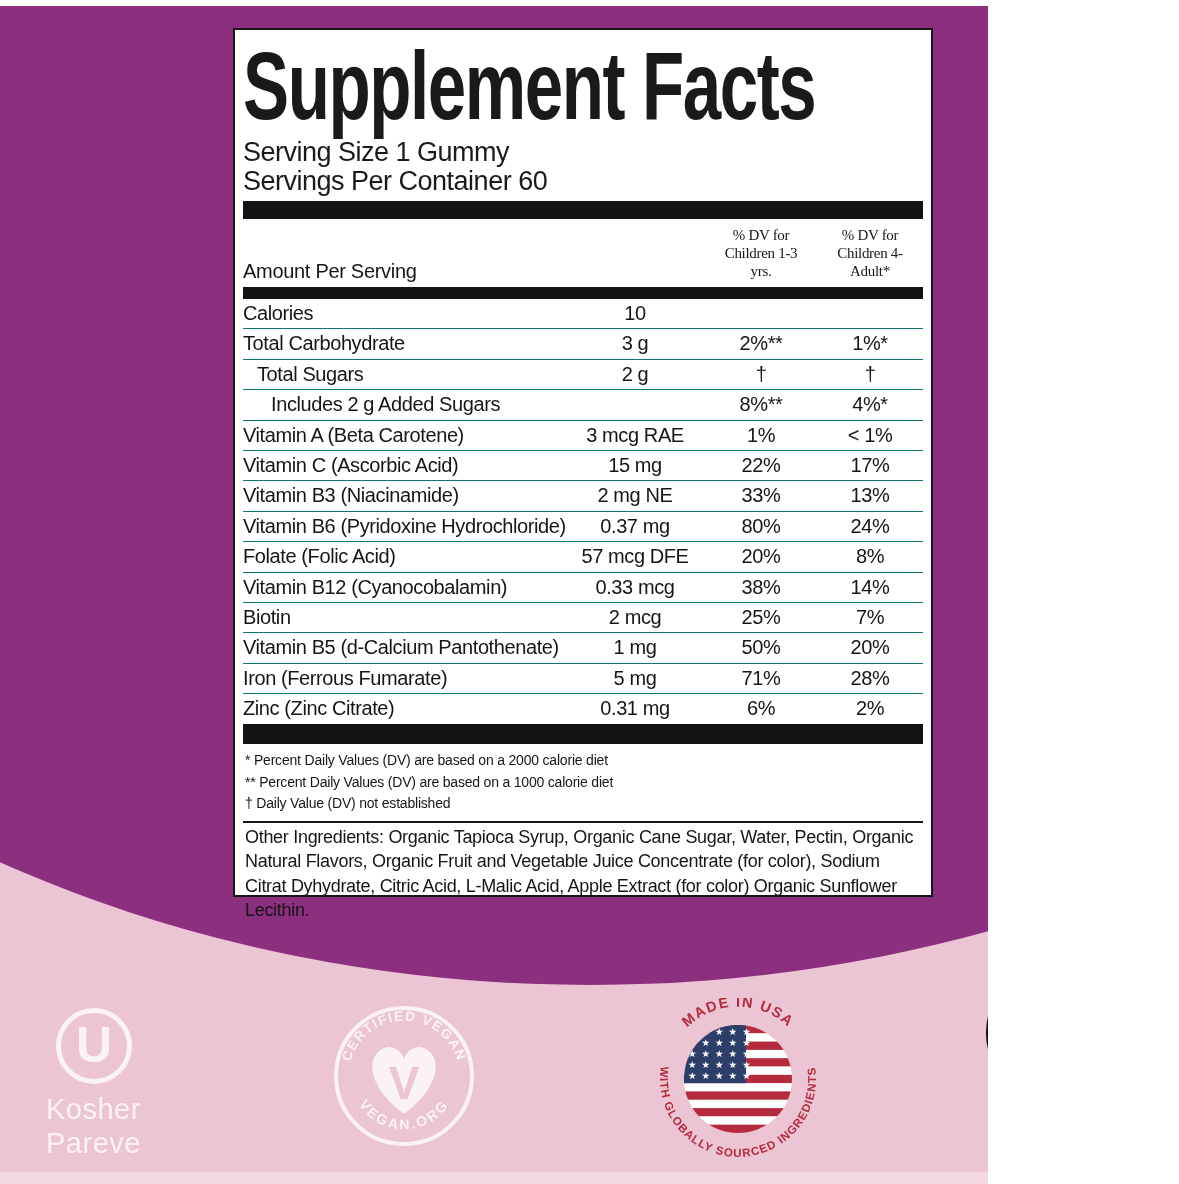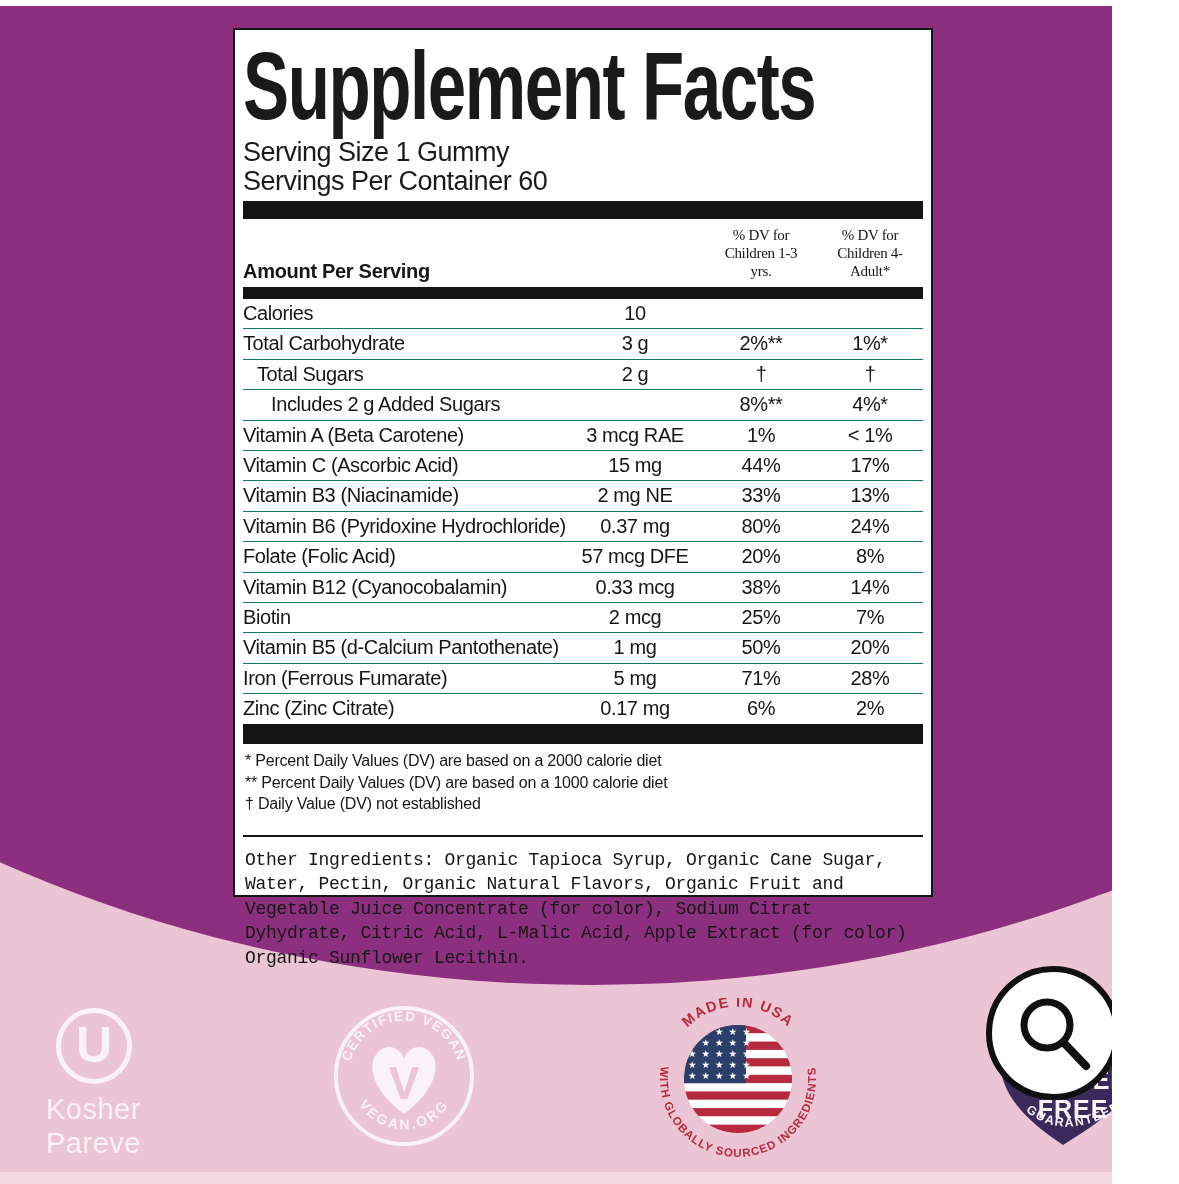--- a/index.html
+++ b/index.html
@@ -2,54 +2,54 @@
 <html style="--purple: #8D2F7F; --pink: #ECC5D4; --pink-light: #F4D9E3; --usa-red: #B52A3C; --usa-blue: #2C3E6A; --gluten-bg: #3A2A5C;"><head>
 <meta charset="utf-8">
 <style>
   :root{
     --purple:#8D2F7F; --pink:#ECC5D4; --pink-light:#F4D9E3;
     --ink:#161616; --soft-white:#FAF2F6;
     --usa-red:#B52A3C; --usa-blue:#2C3E6A; --gluten-bg:#3A2A5C;
   }
   html,body{margin:0;padding:0;}
   body{font-family:"Liberation Sans", sans-serif;}
-  .canvas{position:relative;width:1112px;height:1184px;overflow:hidden;background:var(--purple);}
+  .canvas{position:relative;width:988px;height:1184px;overflow:hidden;background:var(--purple);}
   .bg-pink{position:absolute;left:0;top:836px;width:1179px;height:348px;background:var(--pink);}
   .bg-ellipse{position:absolute;left:-610px;top:-915px;width:2400px;height:1900px;border-radius:50%;background:var(--purple);}
   .top-strip{position:absolute;left:0;top:0;width:1179px;height:6px;background:#ffffff;}
   .bottom-strip{position:absolute;left:0;top:1172px;width:1179px;height:12px;background:var(--pink-light);}
 
   
   .panel{position:absolute;left:233px;top:28px;width:700px;height:869px;background:#ffffff;
          border:2px solid var(--ink);box-sizing:border-box;padding:6px 8px 0;color:var(--ink);}
   .title-wrap{height:102px;overflow:visible;white-space:nowrap;}
   .title{display:inline-block;font-size:96px;font-weight:700;line-height:100px;letter-spacing:-2px;
          transform:scaleX(0.72);transform-origin:left center;color:#1a1a1a;}
   .serving{font-size:27px;line-height:29px;letter-spacing:-0.5px;color:#1a1a1a;}
   .bar{background:#141414;}
   .bar1{height:18px;margin-top:5px;}
   .bar2{height:12px;}
   .bar3{height:20px;}
   .hdr-row{display:flex;align-items:stretch;height:68px;}
-  .hdr-name{flex:1;display:flex;align-items:flex-end;padding-bottom:4px;font-size:20px;font-weight:700;letter-spacing:-0.3px;}
+  .hdr-name{flex:1;display:flex;align-items:flex-end;padding-bottom:4px;font-size:20px;font-weight:400;letter-spacing:-0.3px;}
   .hdr-col{width:112px;display:flex;align-items:center;justify-content:center;text-align:center;
            font-size:15px;line-height:18px;white-space:pre-line;letter-spacing:-0.3px;font-family:Liberation Serif, serif;}
   .hdr-col.c2{width:106px;}
   .frow{display:flex;height:30.4px;line-height:29px;font-size:20px;letter-spacing:-0.4px;
         border-bottom:1px solid #0f766e;box-sizing:border-box;}
   .frow:last-child{border-bottom:none;}
   .cell{display:block;}
   .cell.name{flex:1;overflow:hidden;white-space:nowrap;}
   .cell.amt{width:140px;text-align:center;}
   .cell.dv1{width:112px;text-align:center;}
   .cell.dv2{width:106px;text-align:center;}
   .ind1 .cell.name{padding-left:14px;}
   .ind2 .cell.name{padding-left:28px;}
-  .footnotes{padding:6px 0 20px 2px;font-size:16px;line-height:21.5px;letter-spacing:-0.2px;}
-  .other-ing{border-top:2px solid #161616;padding:11px 2px 0 2px;font-size:18px;line-height:24.5px;letter-spacing:-0.3px;font-family:Liberation Mono, monospace;}
+  .footnotes{padding:6px 0 6px 2px;font-size:14px;line-height:21.5px;letter-spacing:-0.2px;}
+  .other-ing{border-top:2px solid #161616;padding:2px 2px 0 2px;font-size:18px;line-height:24.5px;letter-spacing:-0.3px;}
 
   
   .kosher-circle{position:absolute;left:56px;top:1008px;width:66px;height:66px;border:5px solid var(--soft-white);
                  border-radius:50%;display:flex;align-items:center;justify-content:center;}
   .kosher-u{font-size:50px;font-weight:700;color:var(--soft-white);line-height:1;margin-top:-2px;}
   .kosher-text{position:absolute;left:46px;top:1092px;font-size:29px;line-height:34px;color:var(--soft-white);letter-spacing:0.5px;}
   .badge-svg{position:absolute;}
   .arc-text{fill:var(--soft-white);font-family:"Liberation Sans",sans-serif;font-weight:700;}
   .usa-arc{fill:var(--usa-red);font-family:"Liberation Sans",sans-serif;font-weight:700;}
   .flag-red{fill:var(--usa-red);} .flag-white{fill:#ffffff;} .flag-blue{fill:var(--usa-blue);}
@@ -111,21 +111,21 @@
         </div>
         <div class="frow ind0">
           <span class="cell name">Vitamin A (Beta Carotene)</span>
           <span class="cell amt">3 mcg RAE</span>
           <span class="cell dv1">1%</span>
           <span class="cell dv2">&lt; 1%</span>
         </div>
         <div class="frow ind0">
           <span class="cell name">Vitamin C (Ascorbic Acid)</span>
           <span class="cell amt">15 mg</span>
-          <span class="cell dv1">44%</span>
+          <span class="cell dv1">22%</span>
           <span class="cell dv2">17%</span>
         </div>
         <div class="frow ind0">
           <span class="cell name">Vitamin B3 (Niacinamide)</span>
           <span class="cell amt">2 mg NE</span>
           <span class="cell dv1">33%</span>
           <span class="cell dv2">13%</span>
         </div>
         <div class="frow ind0">
           <span class="cell name">Vitamin B6 (Pyridoxine Hydrochloride)</span>
@@ -158,21 +158,21 @@
           <span class="cell dv2">20%</span>
         </div>
         <div class="frow ind0">
           <span class="cell name">Iron (Ferrous Fumarate)</span>
           <span class="cell amt">5 mg</span>
           <span class="cell dv1">71%</span>
           <span class="cell dv2">28%</span>
         </div>
         <div class="frow ind0">
           <span class="cell name">Zinc (Zinc Citrate)</span>
-          <span class="cell amt">0.17 mg</span>
+          <span class="cell amt">0.31 mg</span>
           <span class="cell dv1">6%</span>
           <span class="cell dv2">2%</span>
         </div>
       </div>
     <div class="bar bar3"></div>
     <div class="footnotes">
         <div>* Percent Daily Values (DV) are based on a 2000 calorie diet</div>
         <div>** Percent Daily Values (DV) are based on a 1000 calorie diet</div>
         <div>† Daily Value (DV) not established</div>
       </div>

